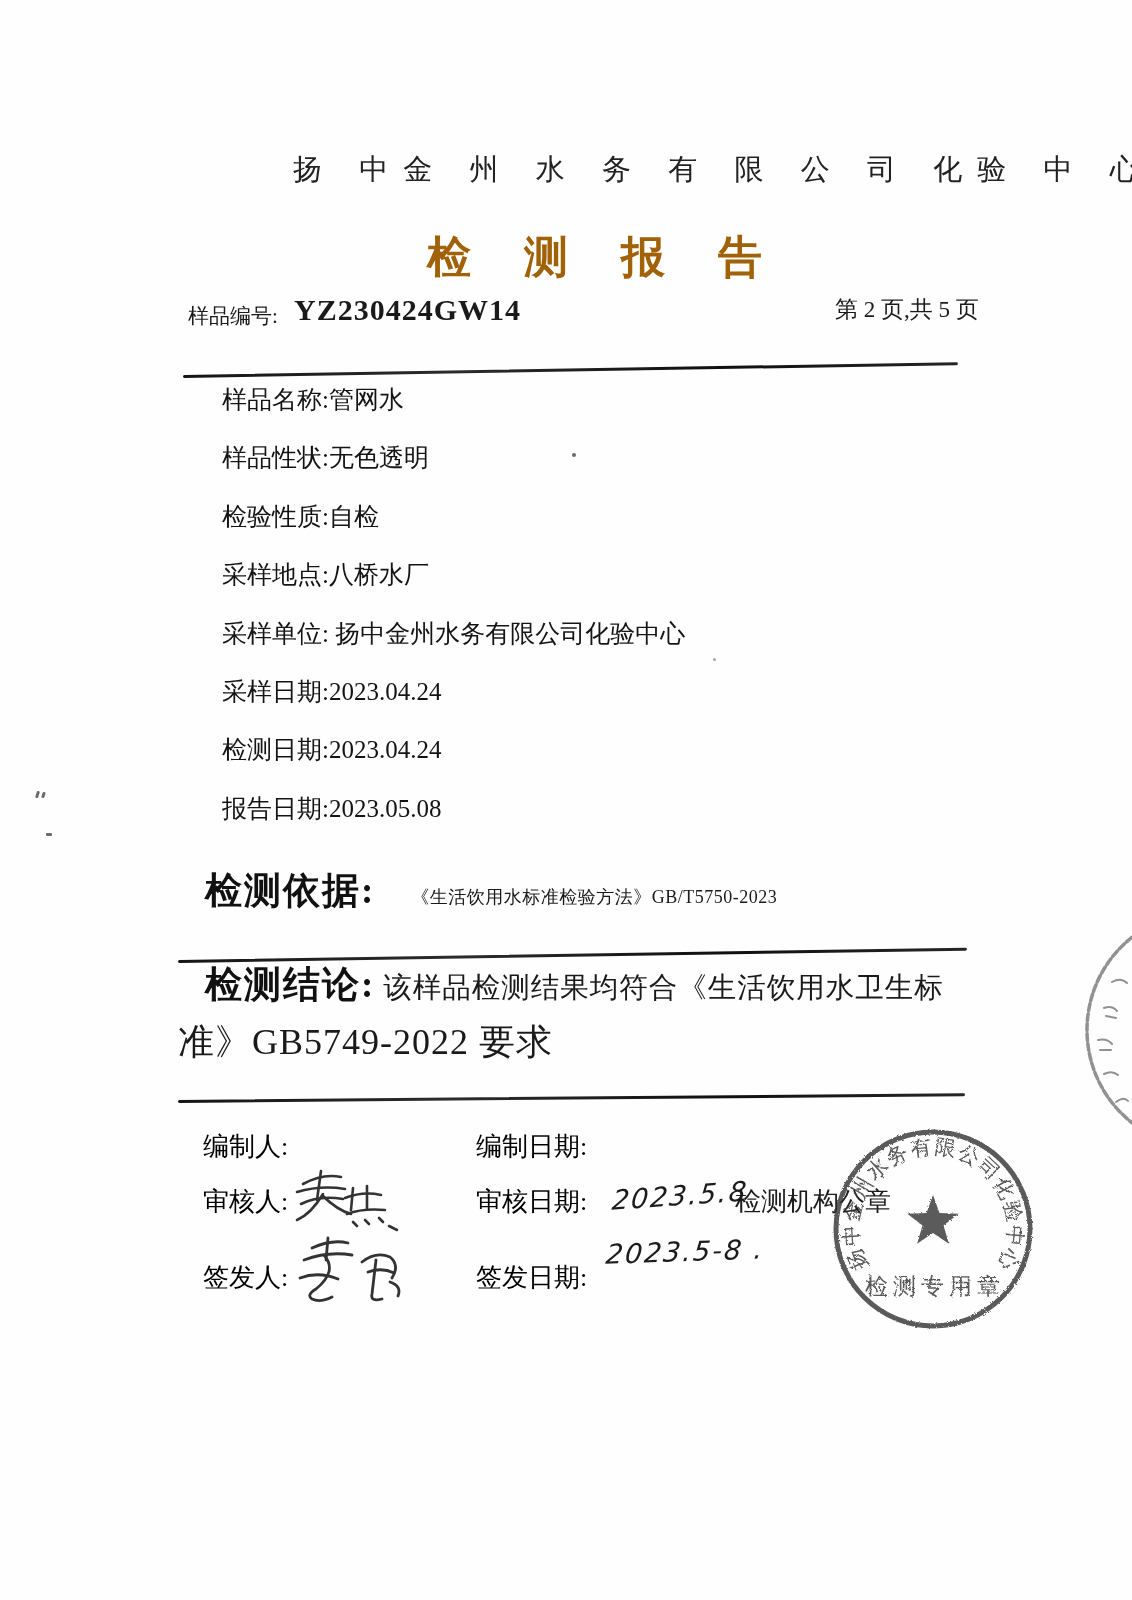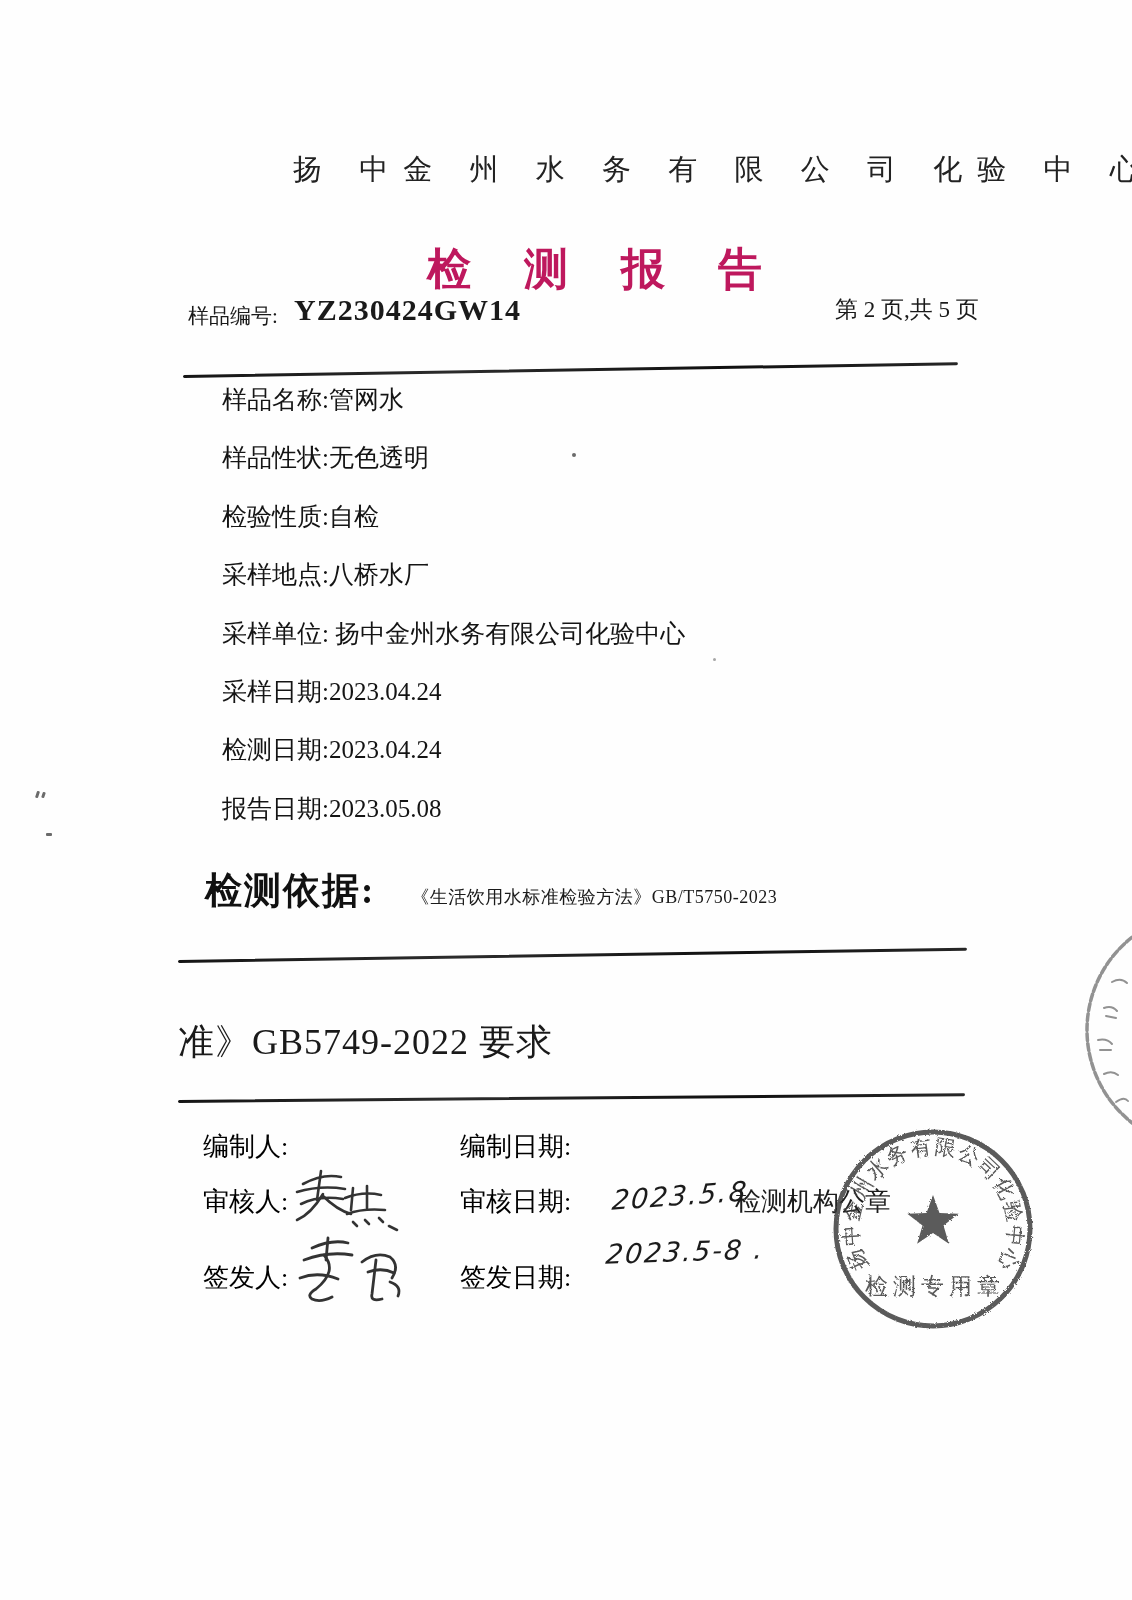--- a/index.html
+++ b/index.html
@@ -15,22 +15,21 @@
   .abs{position:absolute;white-space:nowrap;}
 
   .org-name{
     left:293px;top:150px;
     font-size:29px;font-weight:500;letter-spacing:15px;
     color:#222;
   }
   .report-title{
     left:427px;top:228px;
     font-size:44px;font-weight:700;letter-spacing:53px;
-    color:#be185d;
-    margin-top:12px;
+    color:#a16207;
   }
   .sample-label{left:188px;top:302px;font-size:21px;}
   .sample-no{left:294px;top:293px;font-size:30px;font-weight:600;letter-spacing:1px;}
   .page-info{left:835px;top:294px;font-size:23px;}
 
   .divider{
     position:absolute;height:3px;
     background:linear-gradient(to right,#151515 0%,#2c2c2c 35%,#101010 70%,#262626 100%);
     transform-origin:left center;
     border-radius:2px;
@@ -49,21 +48,21 @@
   .basis-label{font-size:37px;font-weight:700;letter-spacing:2px;color:#111;}
   .basis-value{font-size:18px;margin-left:36px;letter-spacing:0.5px;text-align:right;}
 
   .concl-row1{left:205px;top:960px;display:flex;align-items:baseline;}
   .concl-label{font-size:37px;font-weight:700;letter-spacing:2px;color:#111;}
   .concl-value{font-size:28.5px;margin-left:8px;letter-spacing:1px;}
   .concl-row2{left:178px;top:1018px;font-size:36px;letter-spacing:1px;}
 
   .sig-label{font-size:26px;color:#000000;}
   .r1{top:1129px;} .r2{top:1184px;} .r3{top:1240px;margin-top:20px;}
-  .c1{left:203px;} .c2{left:460px;}
+  .c1{left:203px;} .c2{left:476px;}
 
   .scrawl{
     font-family:"DejaVu Sans",sans-serif;
     font-style:italic;color:#1b1b1b;
     letter-spacing:2px;
   }
   .scrawl1{left:612px;top:1180px;font-size:27px;transform:rotate(-4deg) skewX(-10deg);}
   .scrawl2{left:606px;top:1236px;font-size:27px;transform:rotate(-2deg) skewX(-8deg);}
   .seal-caption{left:735px;top:1184px;font-size:26px;color:#1c1c1c;}
 
@@ -96,20 +95,24 @@
     <div>报告日期:2023.05.08</div>
   </div>
 
   <div class="abs basis-row">
     <span class="basis-label">检测依据:</span>
     <span class="basis-value">《生活饮用水标准检验方法》GB/T5750-2023</span>
   </div>
 
   <div class="divider div2"></div>
 
+  <div class="abs concl-row1">
+    <span class="concl-label">检测结论:</span>
+    <span class="concl-value">该样品检测结果均符合《生活饮用水卫生标</span>
+  </div>
   <div class="abs concl-row2">准》GB5749-2022 要求</div>
 
   <div class="divider div3"></div>
 
   <div class="abs sig-label r1 c1">编制人:</div>
   <div class="abs sig-label r1 c2">编制日期:</div>
 
   <div class="abs sig-label r2 c1">审核人:</div>
   <div class="abs sig-label r2 c2">审核日期:</div>
   <div class="abs scrawl scrawl1">2023.5.8</div>

